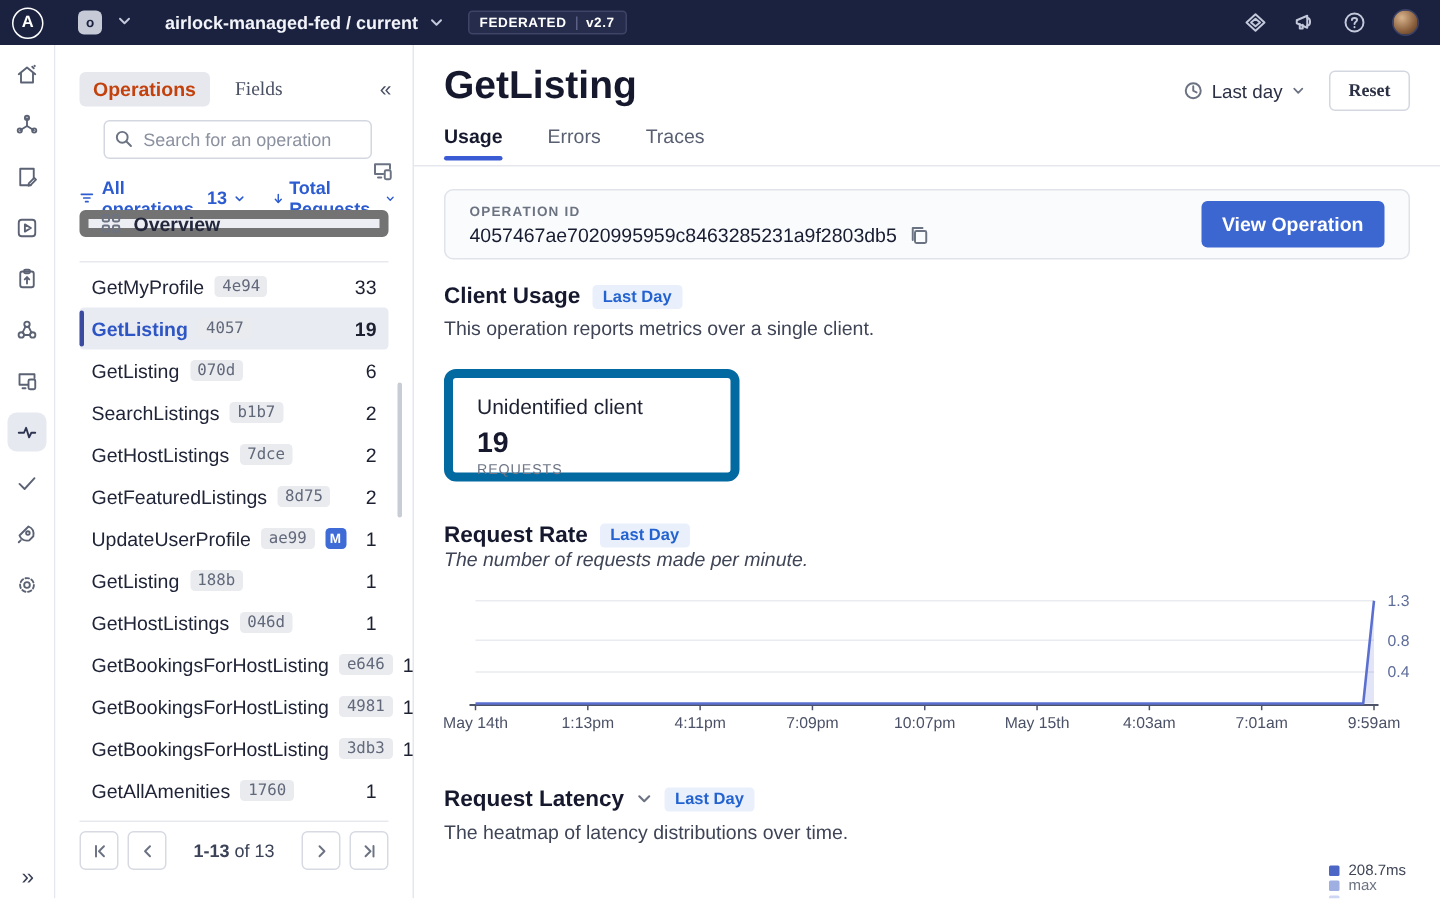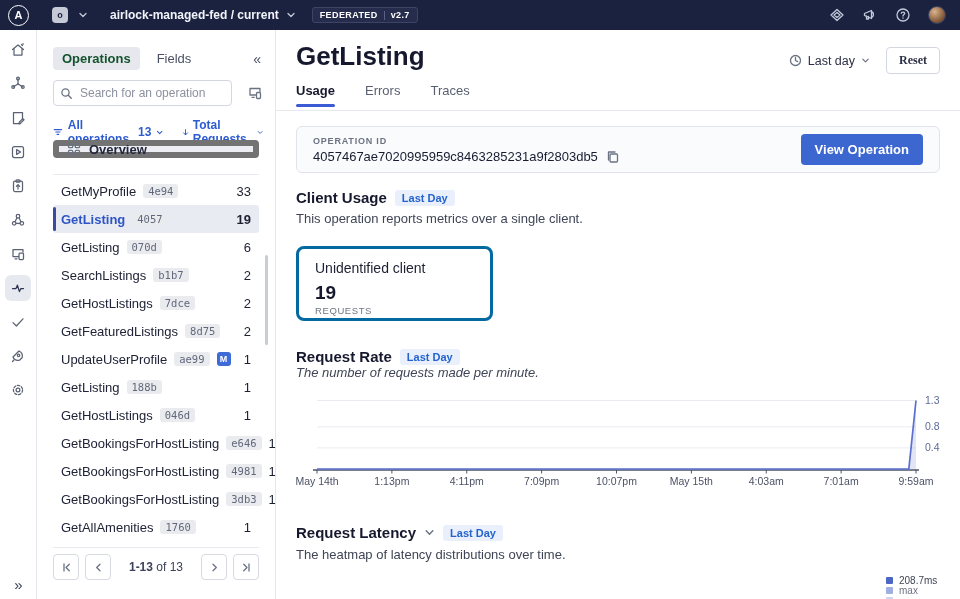--- a/index.html
+++ b/index.html
@@ -41,25 +41,25 @@
   .rail-item svg { stroke:#5b6274; fill:none; stroke-width:1.25; stroke-linecap:round; stroke-linejoin:round; }
   .rail-item.selected svg { stroke:#2e3550; }
   .rail-expand { position:absolute; bottom:6px; left:0; width:37px; text-align:center;
                  font-size:15px; color:#3c4257; cursor:pointer; }
 
   
   .panel { position:absolute; left:37px; top:30px; width:239px; height:569px; background:#fff;
            border-right:1px solid #e5e7ee; }
   .panel-tabs { position:absolute; left:16px; right:14px; top:17px; display:flex; align-items:center; }
   .ptab { font-size:13px; padding:4px 9px; border-radius:4px; color:#4a5064; cursor:pointer; }
-  .ptab.selected { background:#e6e8ee; color:#14532d; font-weight:bold;text-align:center; }
-  .ptab + .ptab { margin-left:8px; }
+  .ptab.selected { background:#e6e8ee; color:#c2410c; font-weight:bold;text-align:center; }
+  .ptab + .ptab { margin-left:8px;font-family:Liberation Serif, serif; }
   .collapse-btn { margin-left:auto; font-size:14px; color:#4a5064; cursor:pointer; }
 
-  .search-row { position:absolute; left:16px; right:12px; top:50px; display:flex; align-items:center; }
+  .search-row { position:absolute; left:16px; right:12px; top:50px; display:flex; align-items:center;flex-direction:column; }
   .search-box { position:relative; width:179px; height:26px; }
   .search-box input { width:100%; height:100%; border:1px solid #d3d7e0; border-radius:4px;
                       padding:0 8px 0 26px; font-size:12px; font-family:"Liberation Sans",sans-serif;
                       color:#181c30; outline:none; }
   .search-box input::placeholder { color:#8b919f; }
   .search-mag { position:absolute; left:7px; top:6px; }
   .clients-filter { margin-left:auto; cursor:pointer; display:flex; }
   .gray-svg { stroke:#6b7282; fill:none; stroke-width:1.3; stroke-linecap:round; stroke-linejoin:round; }
 
   .filter-row { position:absolute; left:16px; right:12px; top:88px; display:flex; align-items:center;
@@ -126,21 +126,21 @@
 
   .section-head { display:flex; align-items:center; gap:8px; }
   .section-title { font-size:15px; font-weight:bold; color:#16192e; }
   .lastday-badge { background:#e9f0fc; color:#2463cf; font-size:11px; font-weight:bold;
                    border-radius:3px; padding:2px 7px; }
   .section-desc { font-size:13px; color:#3f4556; }
 
   .cu-head { position:absolute; left:20px; top:159px; }
   .cu-desc { position:absolute; left:20px; top:181px; }
   .client-card { position:absolute; left:20px; top:216px; width:197px; height:75px;
-                 border:3px solid #0369a1; border-radius:8px; padding:11px 16px; }
+                 border:6px solid #0369a1; border-radius:8px; padding:11px 16px; }
   .client-name { font-size:14px; color:#1c2030; }
   .client-count { font-size:19px; font-weight:bold; color:#16192e; margin-top:6px; }
   .client-unit { font-size:9.5px; letter-spacing:.6px; color:#6e7585; margin-top:1px; }
 
   .rr-head { position:absolute; left:20px; top:318px; }
   .rr-desc { position:absolute; left:20px; top:335px;font-style:italic; }
   #rate-chart { position:absolute; left:20px; top:362px; }
   #rate-chart text { font-family:"Liberation Sans", sans-serif; }
 
   .rl-head { position:absolute; left:20px; top:494px; }

